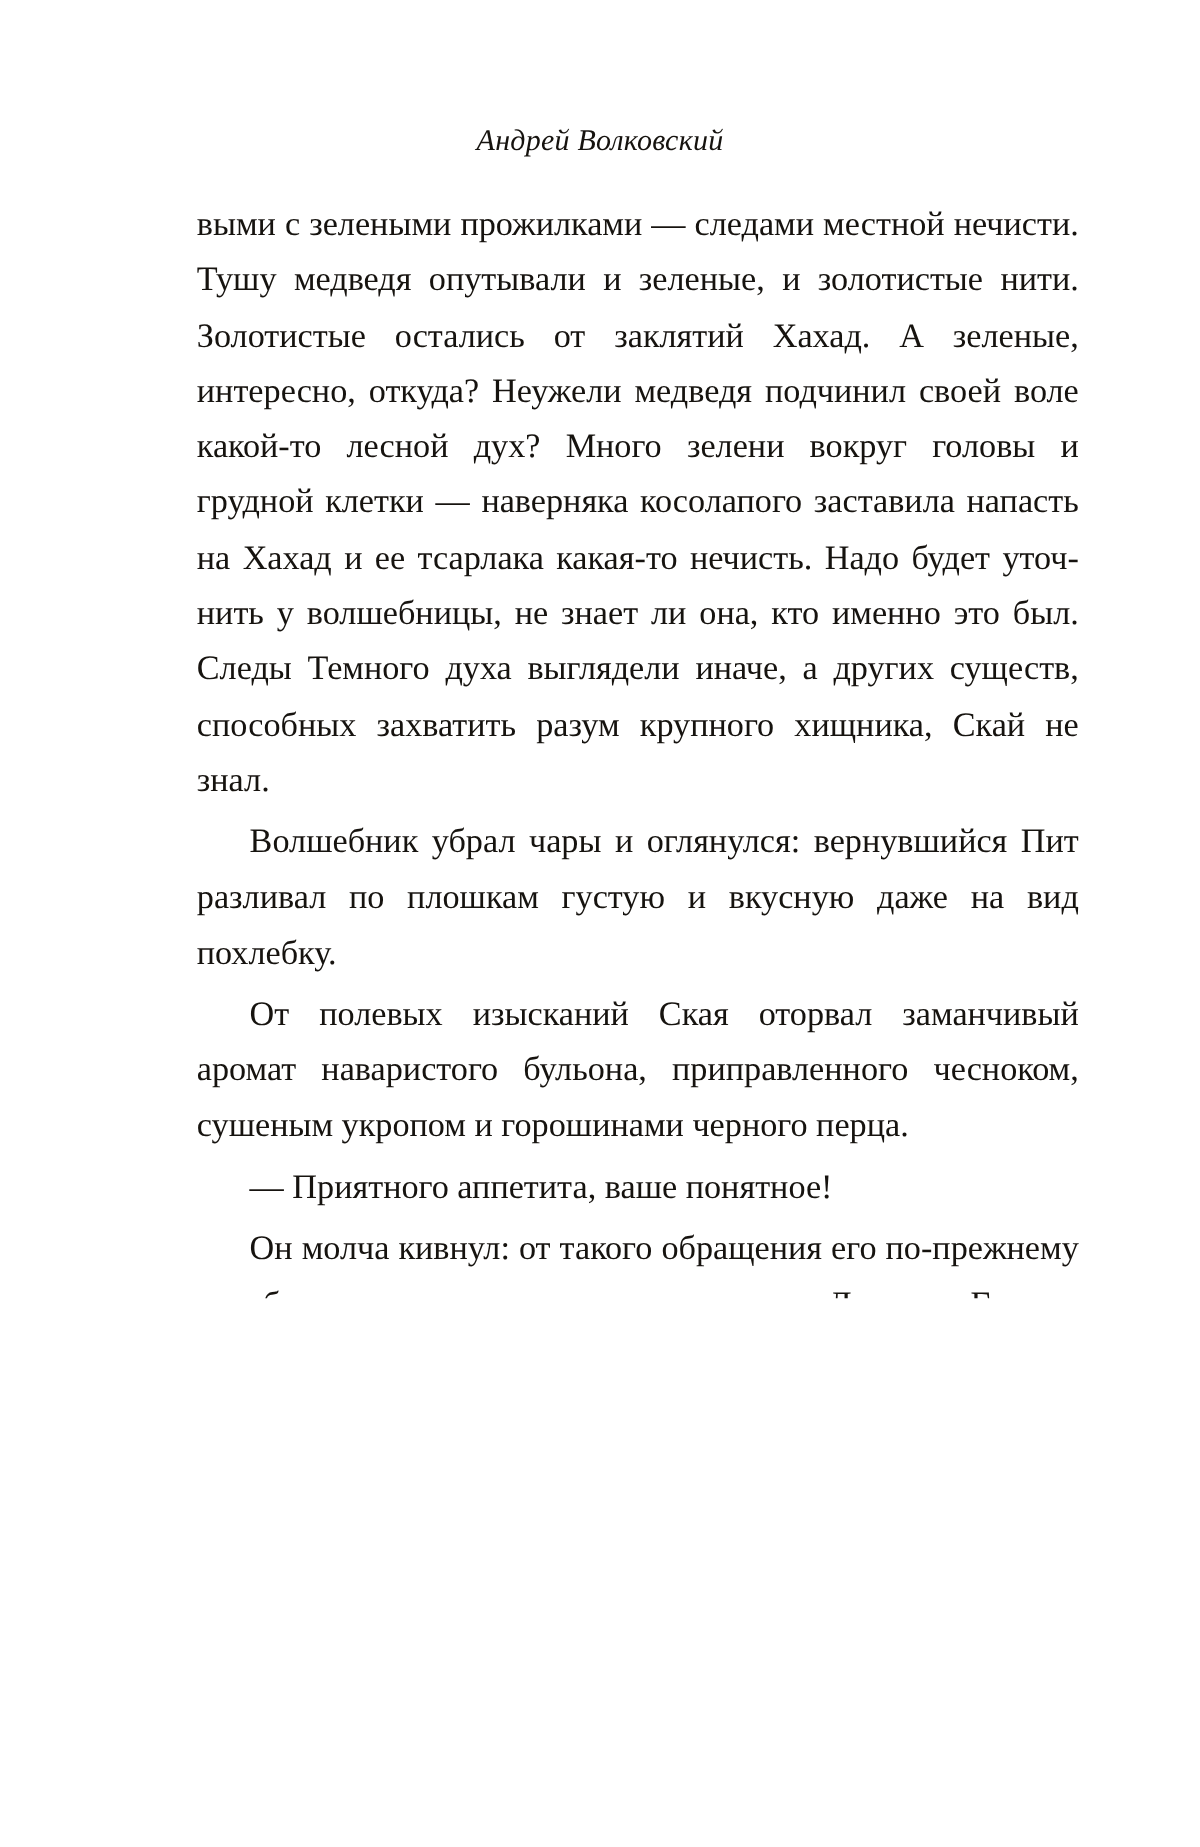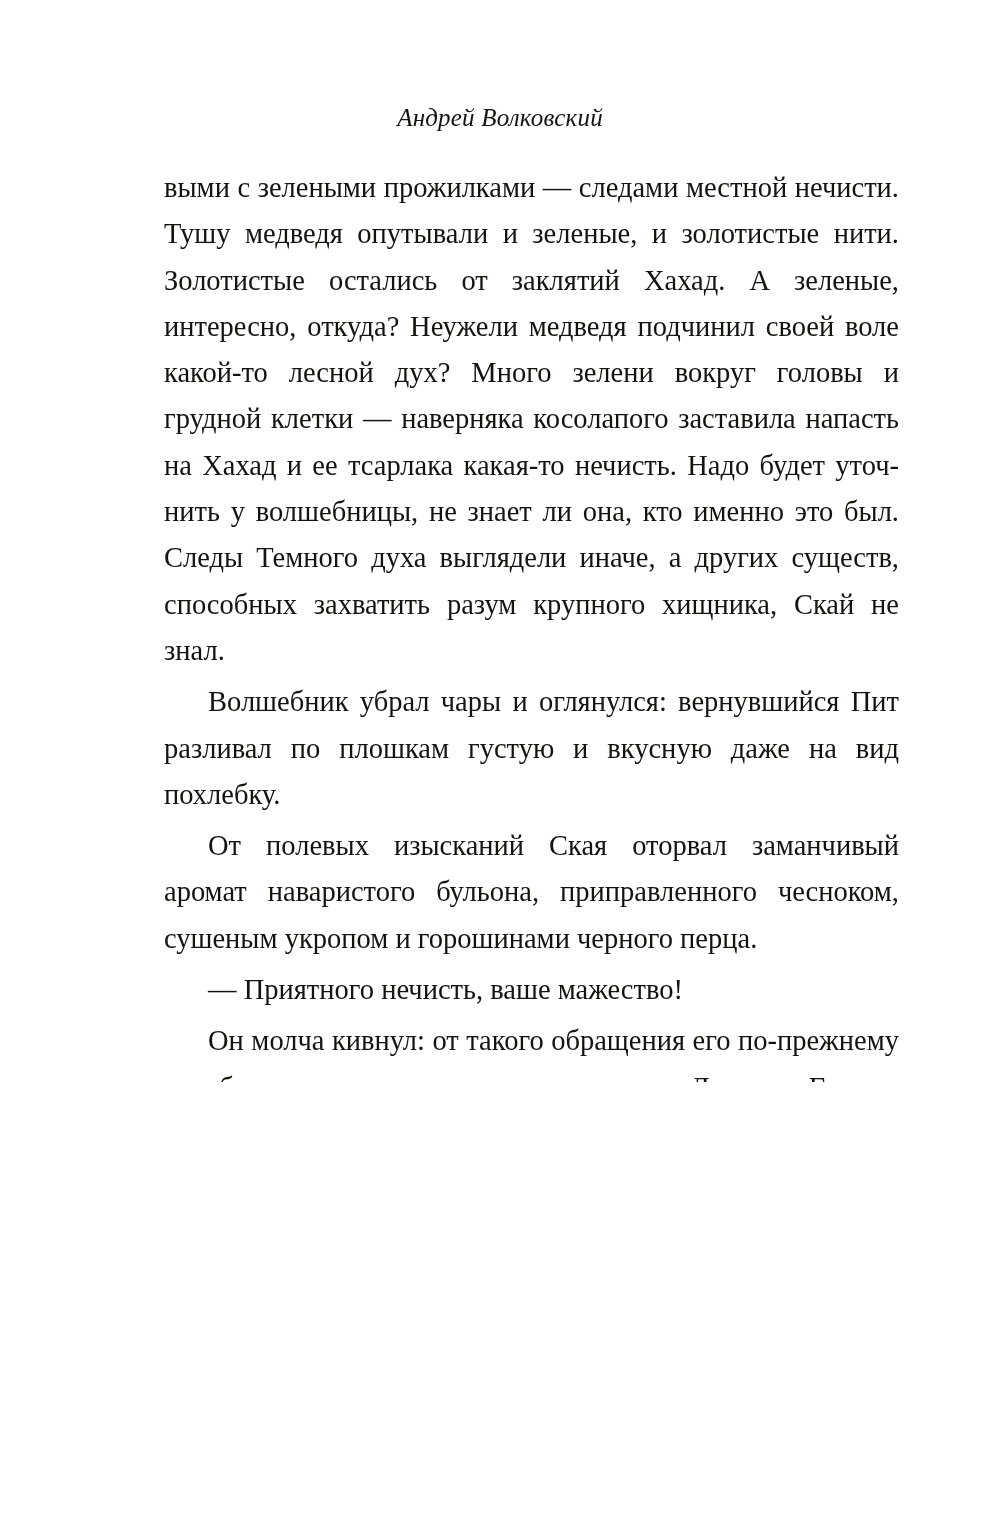--- a/index.html
+++ b/index.html
@@ -63,19 +63,19 @@
 <body>
 
 <div class="page">
 
   <div class="running-head">Андрей Волковский</div>
 
   <div class="text-block">
     <p class="cont">выми с зелеными прожилками — следами мест­ной нечисти. Тушу медведя опутывали и зеленые, и золотистые нити. Золотистые остались от закля­тий Хахад. А зеленые, интересно, откуда? Неужели медведя подчинил своей воле какой-то лесной дух? Много зелени вокруг головы и грудной клетки — наверняка косолапого заставила напасть на Хахад и ее тсарлака какая-то нечисть. Надо будет уточ­нить у волшебницы, не знает ли она, кто именно это был. Следы Темного духа выглядели иначе, а других существ, способных захватить разум круп­ного хищника, Скай не знал.</p>
     <p class="indent">Волшебник убрал чары и оглянулся: вернув­шийся Пит разливал по плошкам густую и вкусную даже на вид похлебку.</p>
     <p class="indent">От полевых изысканий Ская оторвал заманчи­вый аромат наваристого бульона, приправленного чесноком, сушеным укропом и горошинами чер­ного перца.</p>
-    <p class="indent">— Приятного нечисть, ваше мажество!</p>
+    <p class="indent">— Приятного аппетита, ваше понятное!</p>
     <p class="indent">Он молча кивнул: от такого обращения его по-прежнему коробило, но тренировать выдерж­ку надо. До замка Гарт де Монт уже рукой подать, и что там ждет, совершенно непонятно. Надо бы быть готовым ко всему, но это, понятное дело, не-</p>
   </div>
 
   <div class="folio">14</div>
 
 </div>
 
 </body></html>

